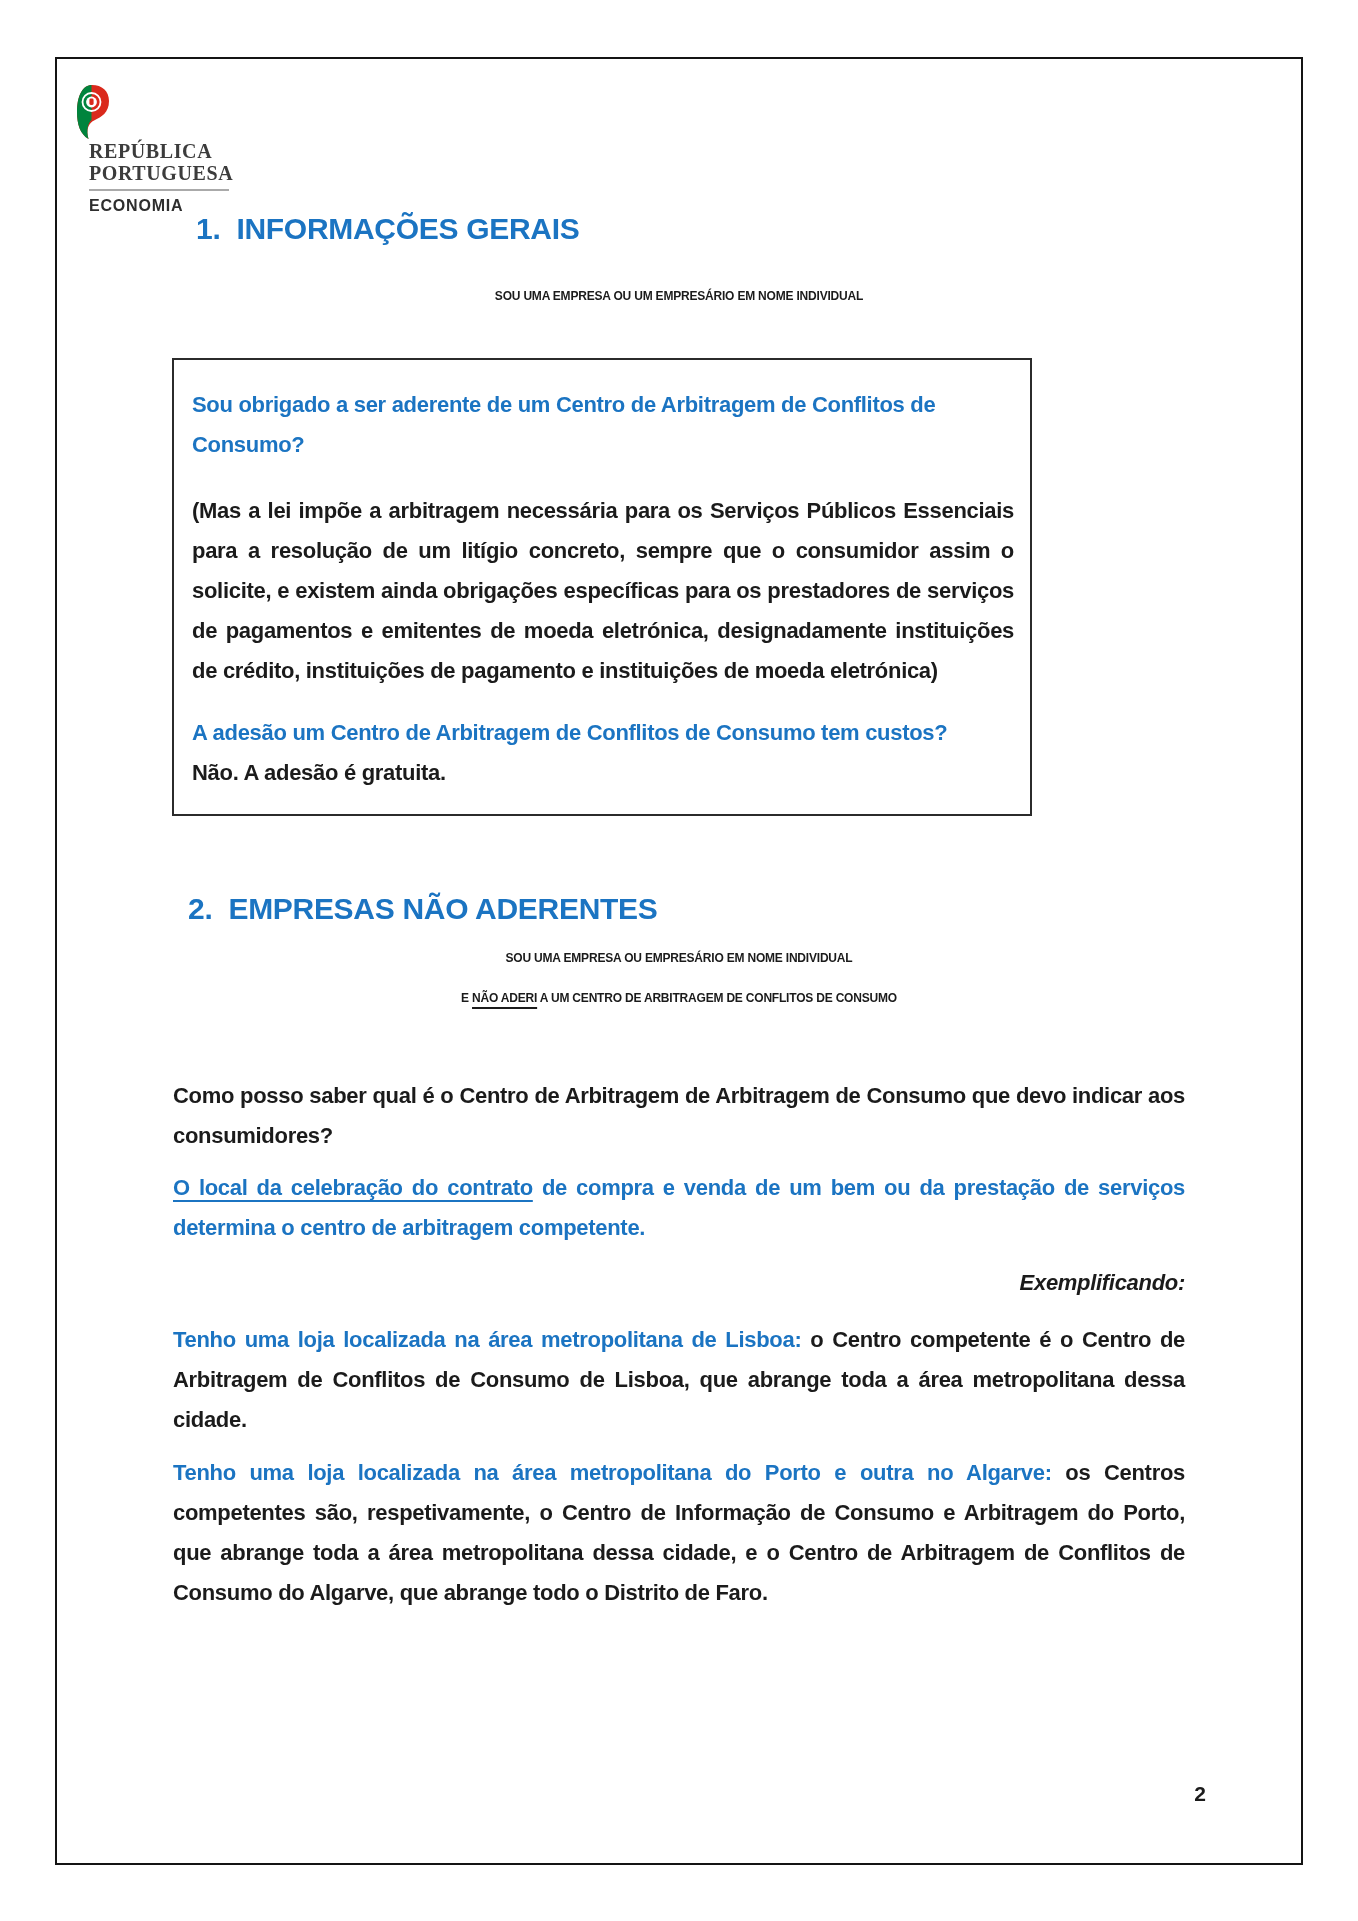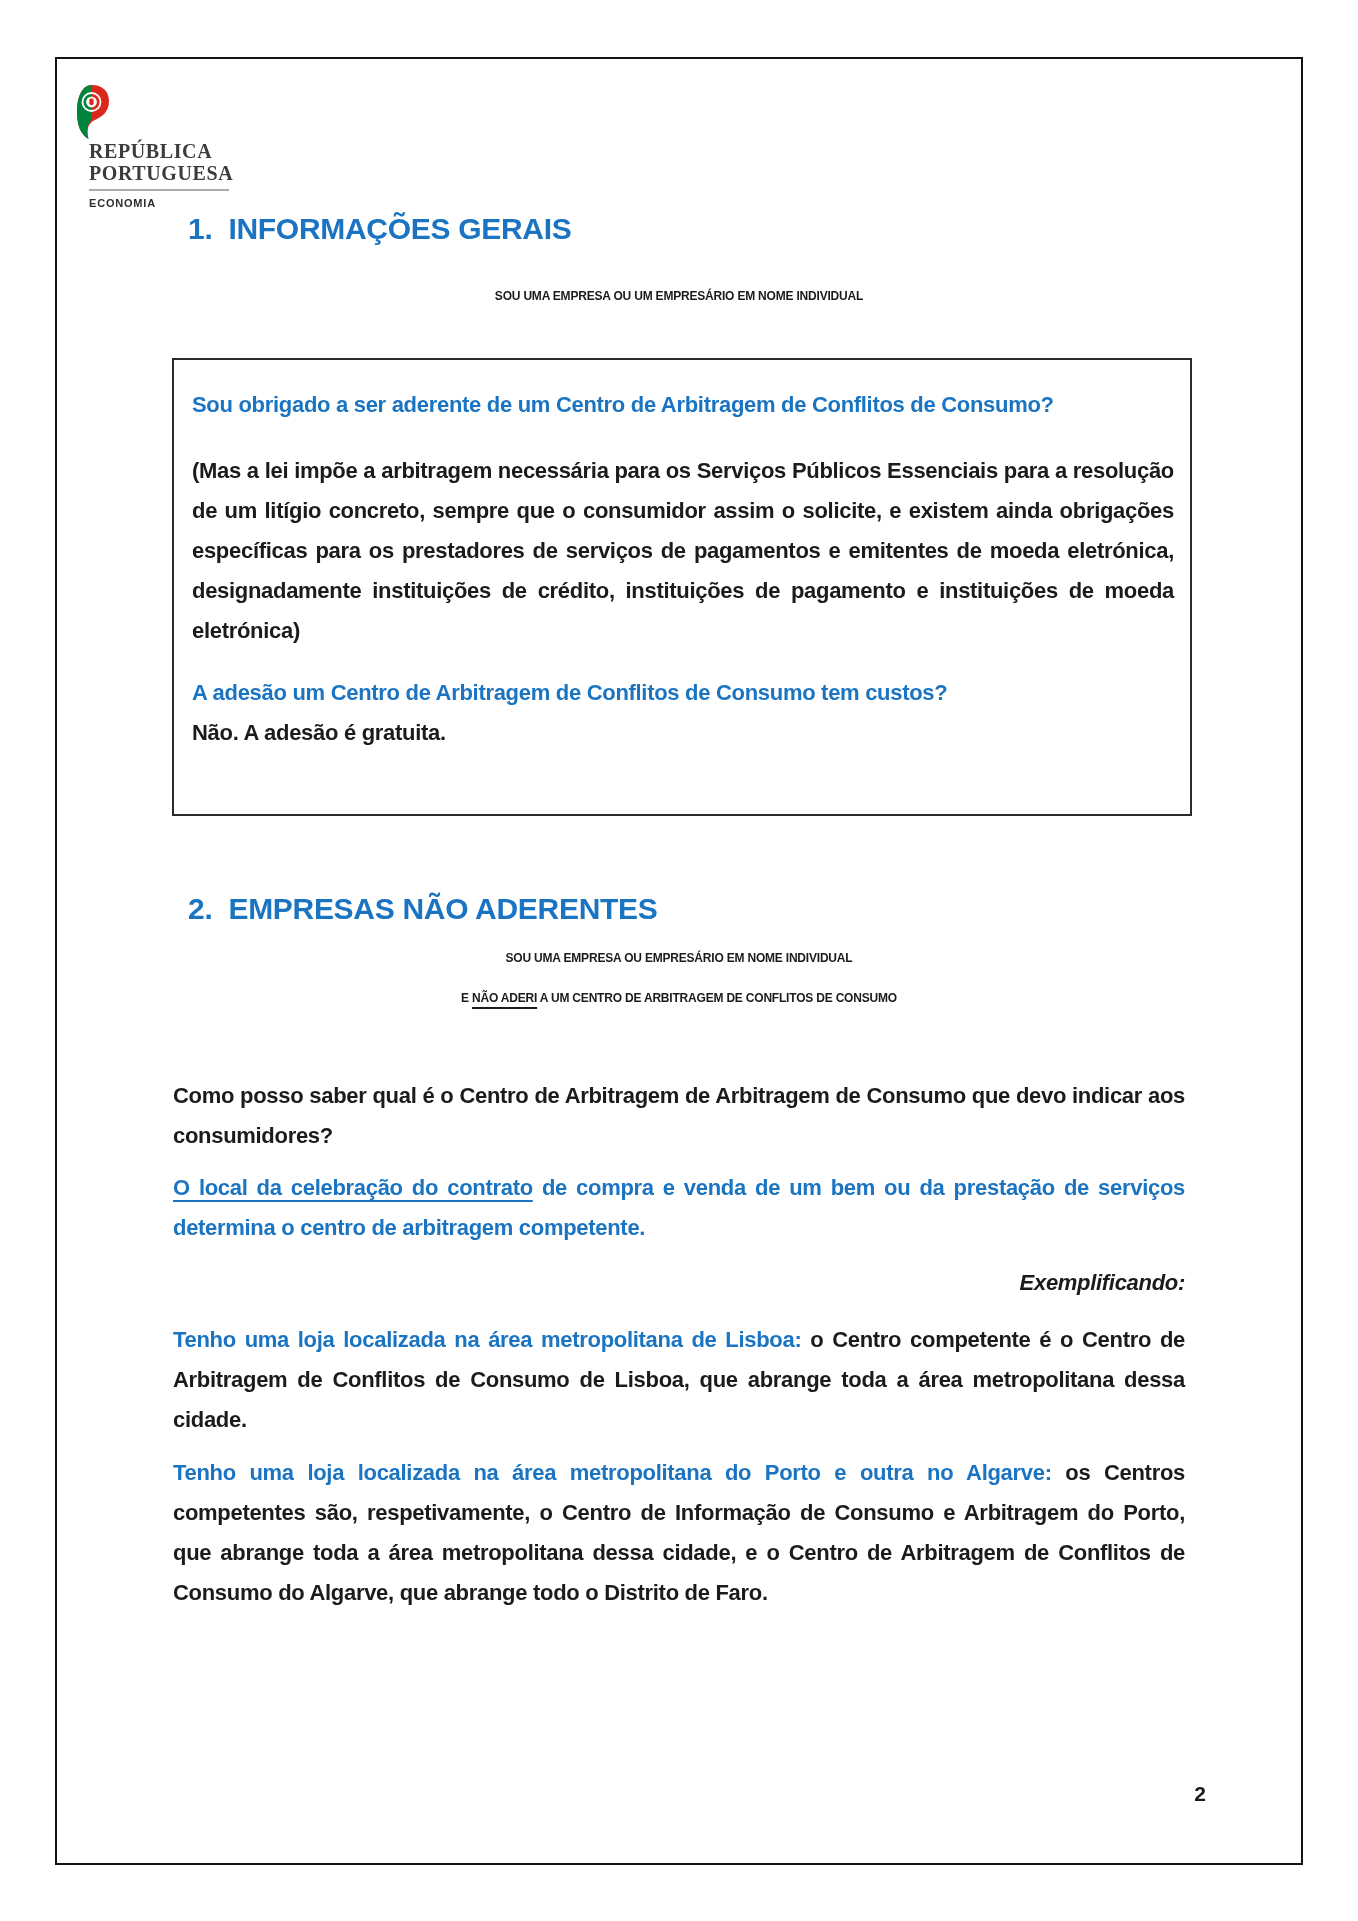--- a/index.html
+++ b/index.html
@@ -14,21 +14,21 @@
   }
   
   .logo{position:absolute;left:75px;top:84px;display:flex;align-items:flex-start;flex-direction:column;}
   .logo-flag{width:36px;height:56px;flex:0 0 auto;}
   .logo-text{margin-left:14px;}
   .logo-line{
     font-family:"Liberation Serif","DejaVu Serif",serif;
     font-size:20px;font-weight:700;line-height:22px;color:#3c3c3c;letter-spacing:0.6px;
   }
   .logo-divider{width:140px;height:2px;background:#aaaaaa;margin:5px 0 6px 0;}
-  .logo-dept{font-size:11px;font-weight:700;letter-spacing:0.8px;color:#2e2e2e;}
+  .logo-dept{font-size:16px;font-weight:700;letter-spacing:0.8px;color:#2e2e2e;}
   
   .h{
     position:absolute;left:188px;font-size:30px;font-weight:700;
     color:var(--blue);line-height:40px;letter-spacing:-0.3px;white-space:nowrap;
   }
   .h .hnum{margin-right:16px;}
   
   .col{position:absolute;left:173px;width:1012px;}
   .center{text-align:center;}
   .bodytext{
@@ -37,21 +37,21 @@
   .subtitle{font-size:12px;font-weight:700;line-height:40px;letter-spacing:-0.2px;}
   .just{text-align:justify;}
   .blue{color:var(--blue);}
   .u{text-decoration:underline;text-decoration-thickness:2px;text-underline-offset:5px;}
   .italic{font-style:italic;text-align:right;}
   p{margin:0;}
   .spacer26{height:26px;}
   .spacer22{height:22px;}
   
   .qa-box{
-    position:absolute;left:172px;top:358px;width:1020px;height:458px;
+    position:absolute;left:172px;top:358px;width:860px;height:458px;
     border:2px solid #2b2b2b;box-sizing:border-box;
     padding:25px 16px 0 18px;
   }
   
   .page-number{
     position:absolute;left:1180px;top:1782px;width:40px;text-align:center;
     font-size:21px;font-weight:700;color:#1b1b1b;
   }
 </style>
 </head>
@@ -68,21 +68,21 @@
     <rect x="14.4" y="14.6" width="4.2" height="6.4" rx="1.4" fill="#DA291C"></rect>
   </svg>
   <div class="logo-text">
     <div class="logo-line">REPÚBLICA</div>
     <div class="logo-line">PORTUGUESA</div>
     <div class="logo-divider"></div>
     <div class="logo-dept">ECONOMIA</div>
   </div>
 </header>
 
-<h1 class="h" style="top:189px;">
+<h1 class="h" style="top:189px;margin-left:8px;">
   <span class="hnum">1.</span><span>INFORMAÇÕES GERAIS</span>
 </h1>
 
 <div class="col center subtitle" style="top:276px;">SOU UMA EMPRESA OU UM EMPRESÁRIO EM NOME INDIVIDUAL</div>
 
 <section class="qa-box bodytext">
   <p class="blue">Sou obrigado a ser aderente de um Centro de Arbitragem de Conflitos de Consumo?</p>
   <div class="spacer26"></div>
   <p class="just">(Mas a lei impõe a arbitragem necessária para os Serviços Públicos Essenciais para a resolução de um litígio concreto, sempre que o consumidor assim o solicite, e existem ainda obrigações específicas para os prestadores de serviços de pagamentos e emitentes de moeda eletrónica, designadamente instituições de crédito, instituições de pagamento e instituições de moeda eletrónica)</p>
   <div class="spacer22"></div>

